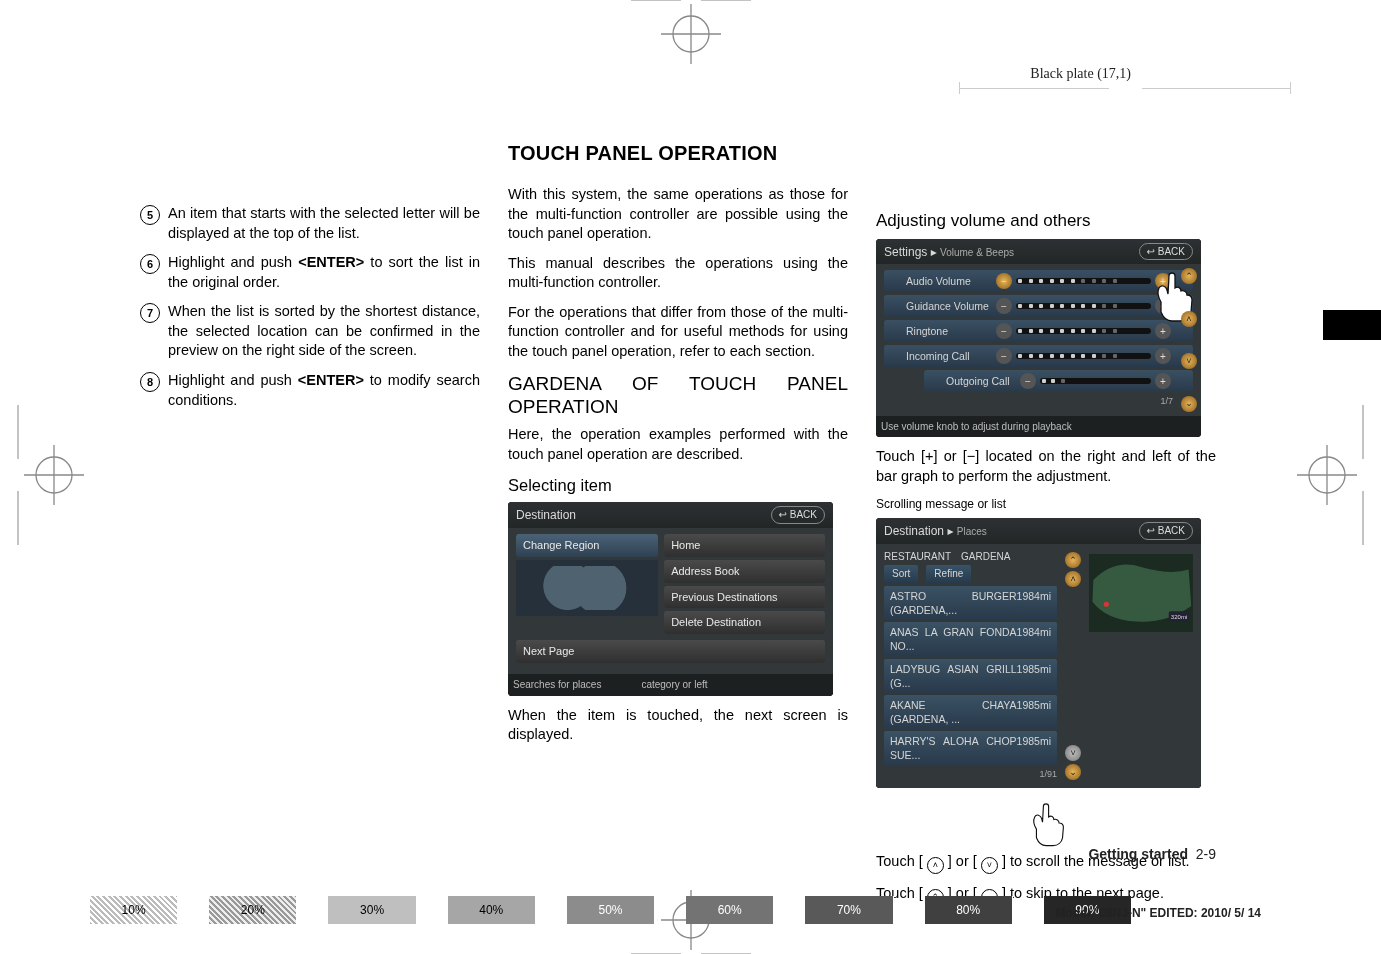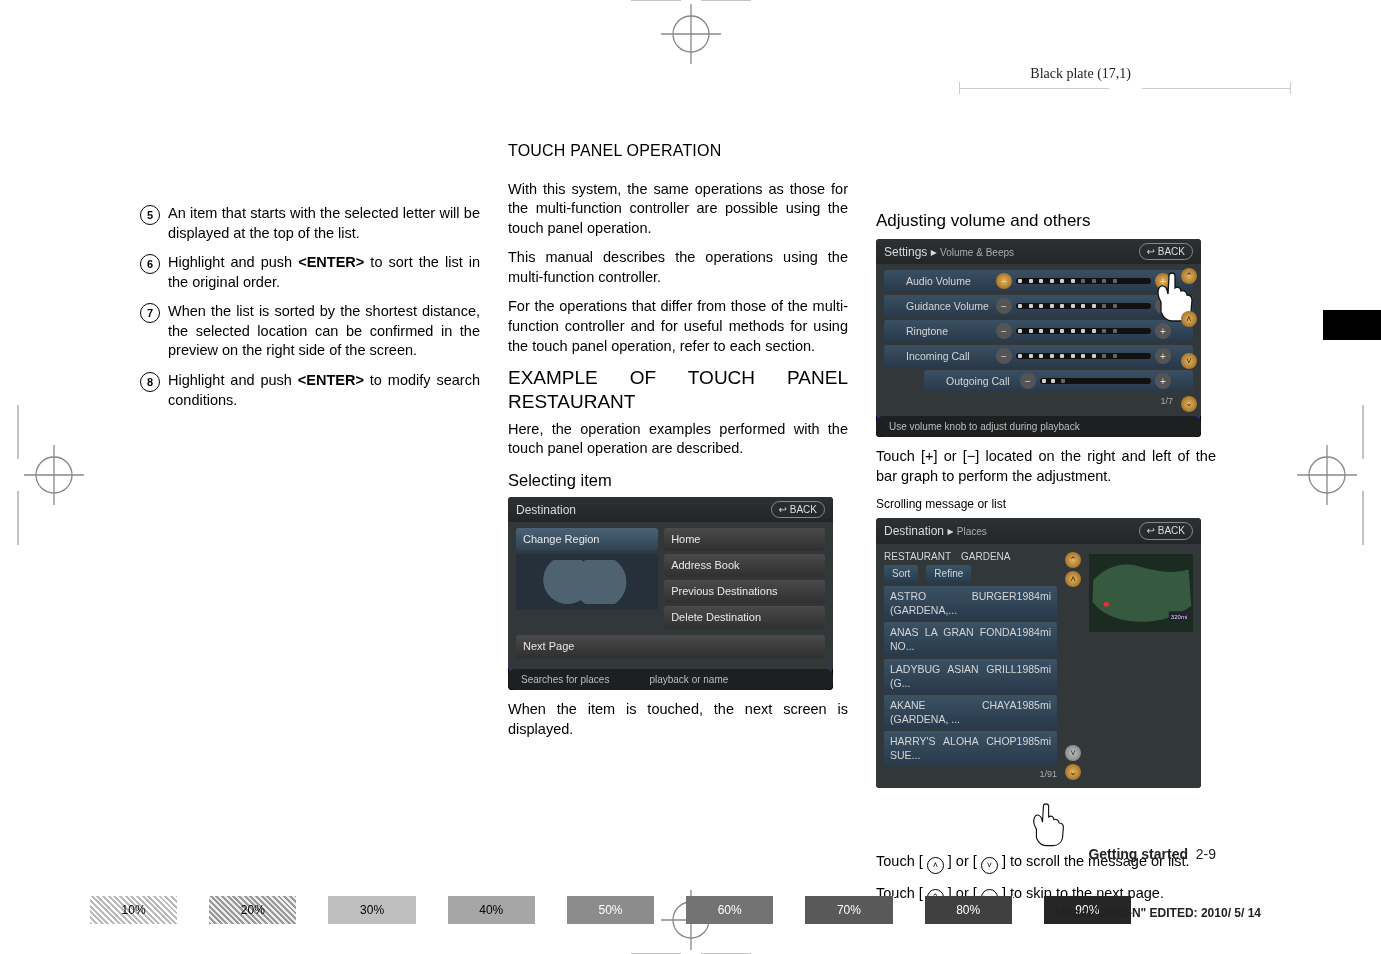--- a/index.html
+++ b/index.html
@@ -108,22 +108,22 @@
     grid-template-columns: 1fr 1fr 1fr;
     column-gap: 28px;
     font-size: 14.5px;
     line-height: 1.35;
     text-align: justify;
     color: #000;
   }
   .column { }
 
   .section-title {
-    font-weight: 400;
-    font-size: 16px;
+    font-weight: 700;
+    font-size: 20px;
     letter-spacing: 0.2px;
     margin: 0 0 18px 0;
     font-family: "Arial Black", Arial, sans-serif;
   }
 
   .subhead {
     font-size: 19px;
     color: #000;
     margin: 10px 0 6px 0;
     font-weight: 400;
@@ -189,23 +189,23 @@
     border-radius: 3px;
     padding: 4px 7px;
     margin-bottom: 3px;
     font-size: 11px;
     color:#e8e8e8;
   }
   .sel-btn.alt {
     background: linear-gradient(#4a4a4a,#2f2f2f);
   }
   .dev-hint {
-    font-size:10px; color:#bdbdbd; padding: 4px 13px;
+    font-size:10px; color:#bdbdbd; padding: 4px 5px;
     background:#1d2021;
-    display:flex; gap:40px;border-radius:7px;
+    display:flex; gap:40px;
   }
   .us-map { width:100%; height:56px; background:#26303a; position:relative; border-radius:2px; overflow:hidden; }
   .us-map::after { content:""; position:absolute; inset:6px; background:
      radial-gradient(circle at 35% 45%, #5a6f7e 0 27%, transparent 28%),
      radial-gradient(circle at 60% 50%, #5a6f7e 0 32%, transparent 33%);
      filter: blur(0.5px); opacity:.8;}
   .glow {
     position:absolute; width:16px;height:16px; border-radius:50%;
     background: radial-gradient(#d7ff6c,#6b9a1e); bottom:4px; left:46%;
     box-shadow: 0 0 8px #b4ff55;
@@ -350,21 +350,21 @@
           </span>
         </li>
       </ul>
     </div>
 
     <div class="column">
       <h2 class="section-title">TOUCH PANEL OPERATION</h2>
       <p>With this system, the same operations as those for the multi-function controller are possible using the touch panel operation.</p>
       <p>This manual describes the operations using the multi-function controller.</p>
       <p>For the operations that differ from those of the multi-function controller and for useful methods for using the touch panel operation, refer to each section.</p>
-      <div class="subhead">EXAMPLE OF TOUCH PANEL RESTAURANT</div>
+      <div class="subhead">GARDENA OF TOUCH PANEL OPERATION</div>
       <p>Here, the operation examples performed with the touch panel operation are described.</p>
       <div class="minihead">Selecting item</div>
 
       <div class="device">
         <div class="dev-header">
           <span class="crumb">Destination</span>
           <span class="pill">↩ <span>BACK</span></span>
         </div>
         <div class="dev-body">
           <div class="row">
@@ -380,21 +380,21 @@
             </div>
           </div>
           <div class="row" style="margin-top:3px">
             <div class="col">
               <div class="sel-btn alt">Next Page</div>
             </div>
           </div>
         </div>
         <div class="dev-hint">
           <span>Searches for places</span>
-          <span>playback or name</span>
+          <span>category or left</span>
         </div>
       </div>
 
       <p>When the item is touched, the next screen is displayed.</p>
     </div>
 
     <div class="column" style="padding-top:64px">
       <div class="minihead" style="font-size:17px">Adjusting volume and others</div>
 
       <div class="device">

